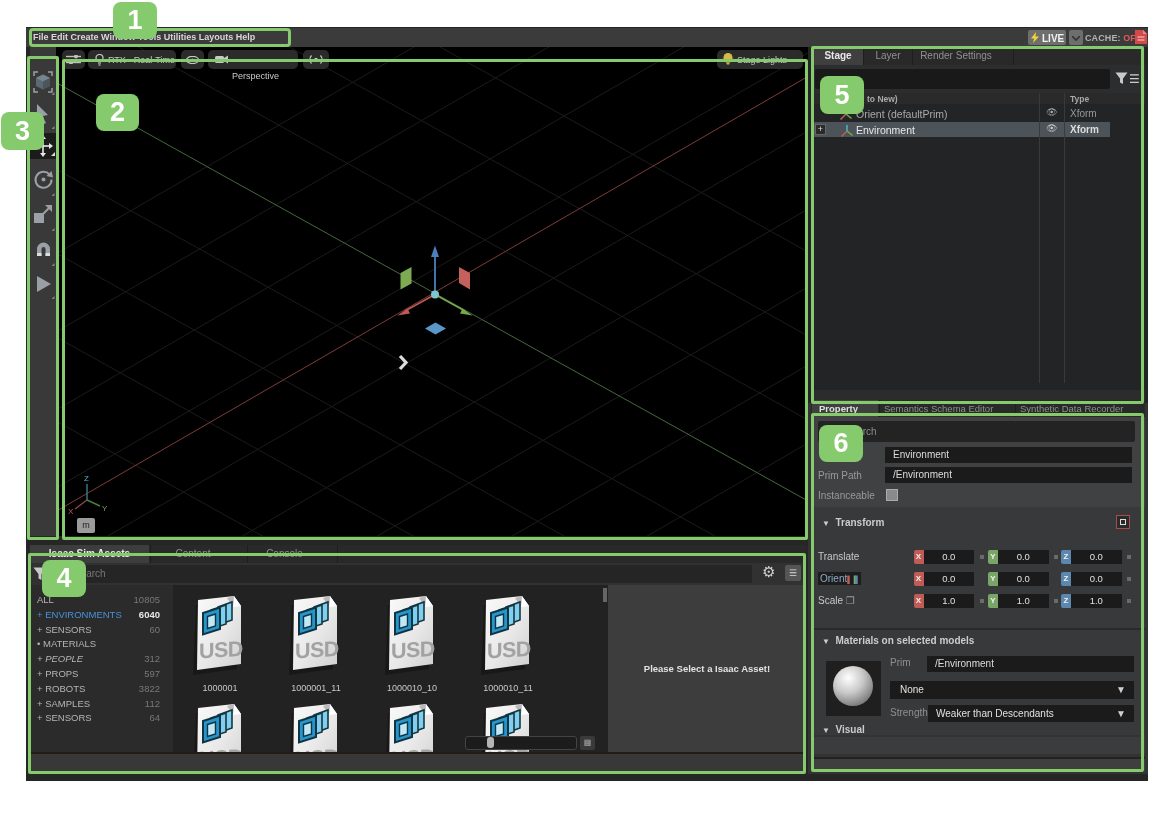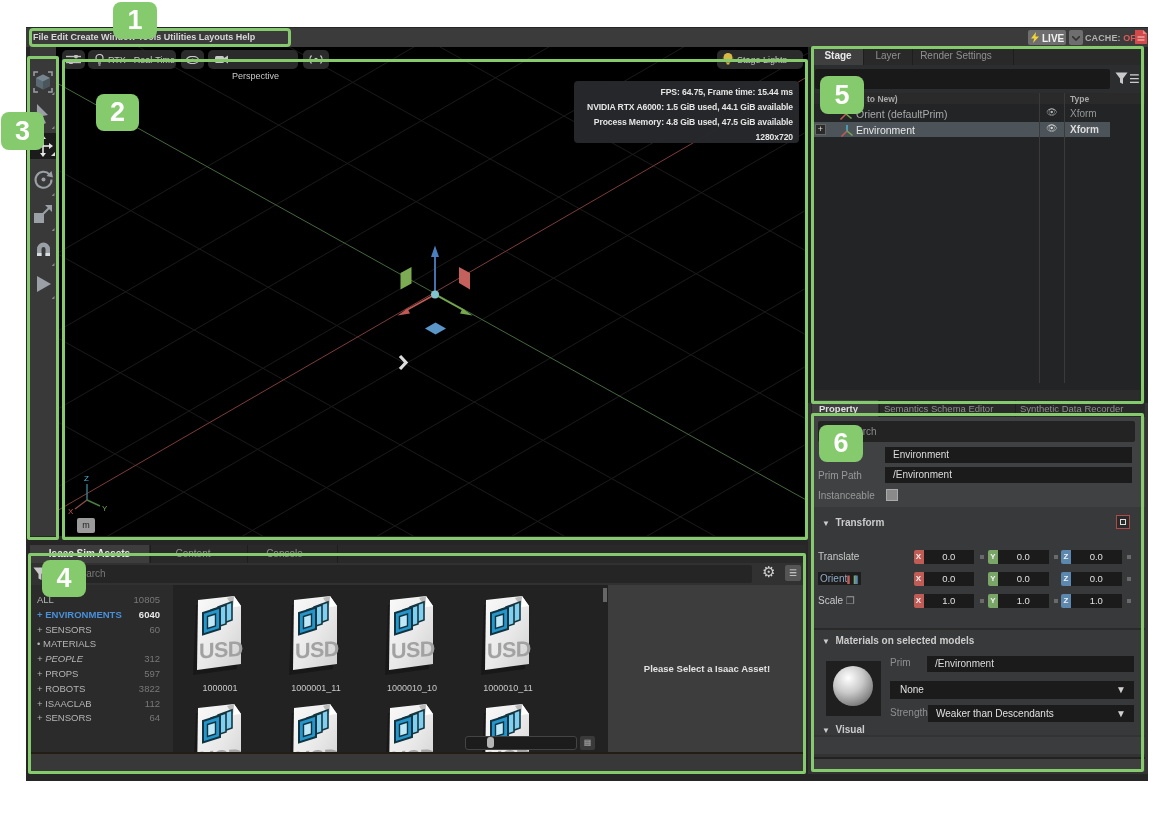--- a/index.html
+++ b/index.html
@@ -176,26 +176,20 @@
         <path d="M12.5 0.5 A6 6 0 0 1 12.5 8.5" fill="none" stroke="#c8c8c8" stroke-width="1.2"></path>
       </svg>
     <div class="abs" style="left:661px;top:3px;width:86px;height:19px;background:#2b2b2b;border-radius:5px;"></div>
     <svg class="abs" style="left:666px;top:5px;" width="12" height="14">
         <circle cx="6" cy="5.5" r="4.5" fill="#d9b945"></circle>
         <path d="M4 9.5 L8 9.5 L7.2 12.5 L4.8 12.5 Z" fill="#d9b945"></path>
         <path d="M1 5.5 a5 5 0 0 0 10 0" fill="none" stroke="#8a7b2e" stroke-width="0.8"></path>
       </svg>
     <div class="abs" style="left:681px;top:8px;font-size:9px;color:#c8c8c8;white-space:nowrap;">Stage Lights</div>
 
-    <div class="abs" style="left:518px;top:34px;width:225px;height:62px;background:rgba(38,41,44,0.96);border-radius:4px;color:#e6e6e6;font-size:8.6px;font-weight:bold;text-align:right;padding:4px 6px 0 0;line-height:15px;white-space:nowrap;letter-spacing:-0.1px;">
-      FPS: 64.75, Frame time: 15.44 ms<br>
-      NVIDIA RTX A6000: 1.5 GiB used, 44.1 GiB available<br>
-      Process Memory: 4.8 GiB used, 47.5 GiB available<br>
-      1280x720
-    </div>
   </div>
 
   <div class="abs" style="left:808px;top:47px;width:340px;height:357px;background:#222426;"></div>
   <div class="abs" style="left:811px;top:65px;width:334px;height:28px;background:#2b2d2f;"></div>
   <div class="abs" style="left:811px;top:47px;width:334px;height:18px;background:#292929;"></div>
   <div class="abs" style="left:813px;top:47px;width:50px;height:18px;background:#3f3f3f;color:#e8e8e8;font-size:10px;font-weight:bold;line-height:18px;text-align:center;">Stage</div>
   <div class="abs" style="left:863px;top:47px;width:1px;height:18px;background:#1e1e1e;"></div>
   <div class="abs" style="left:864px;top:47px;width:48px;height:18px;color:#909090;font-size:10px;line-height:18px;text-align:center;">Layer</div>
   <div class="abs" style="left:912px;top:47px;width:1px;height:18px;background:#1e1e1e;"></div>
   <div class="abs" style="left:1013px;top:47px;width:1px;height:18px;background:#1e1e1e;"></div>
@@ -313,32 +307,32 @@
       <path d="M0.5 0.5 L13.5 0.5 L8.5 7 L8.5 13 L5.5 11.5 L5.5 7 Z" fill="#c9c9c9"></path>
     </svg>
   <div class="abs" style="left:52px;top:565px;width:700px;height:18px;background:#252525;border-radius:2px;color:#777;font-size:10px;line-height:18px;"><span style="margin-left:22px;">Search</span></div>
   <div class="abs" style="left:762px;top:563px;color:#cfcfcf;font-size:15px;">⚙</div>
   <div class="abs" style="left:785px;top:565px;width:16px;height:16px;background:#555;border-radius:2px;color:#ddd;font-size:9px;text-align:center;line-height:16px;">☰</div>
 
   <div class="abs" style="left:30px;top:585px;width:143px;height:167px;background:#2b2b2b;"></div>
   <div id="cats">
       <div class="abs" style="left:37px;top:594px;font-size:9.5px;color:#b5b5b5;font-weight:normal;white-space:nowrap;">ALL</div>
       <div class="abs" style="left:120px;top:594px;width:40px;text-align:right;font-size:9.5px;color:#787878;font-weight:normal;">10805</div>
-      <div class="abs" style="left:37px;top:608.8px;font-size:9.5px;color:#4a90d9;font-weight:bold;white-space:nowrap;">+ ENVIRONMENTS</div>
+      <div class="abs" style="left:37px;top:608.8px;font-size:9.5px;color:#4a90d9;font-weight:normal;white-space:nowrap;">+ ENVIRONMENTS</div>
       <div class="abs" style="left:120px;top:608.8px;width:40px;text-align:right;font-size:9.5px;color:#e8e8e8;font-weight:bold;">6040</div>
       <div class="abs" style="left:37px;top:623.5999999999999px;font-size:9.5px;color:#b5b5b5;font-weight:normal;white-space:nowrap;">+ SENSORS</div>
       <div class="abs" style="left:120px;top:623.5999999999999px;width:40px;text-align:right;font-size:9.5px;color:#787878;font-weight:normal;">60</div>
       <div class="abs" style="left:37px;top:638.3999999999999px;font-size:9.5px;color:#b5b5b5;font-weight:normal;white-space:nowrap;">• MATERIALS</div>
       <div class="abs" style="left:37px;top:653.1999999999998px;font-size:9.5px;color:#b5b5b5;font-weight:normal;white-space:nowrap;font-style:italic;">+ PEOPLE</div>
       <div class="abs" style="left:120px;top:653.1999999999998px;width:40px;text-align:right;font-size:9.5px;color:#787878;font-weight:normal;">312</div>
       <div class="abs" style="left:37px;top:667.9999999999998px;font-size:9.5px;color:#b5b5b5;font-weight:normal;white-space:nowrap;">+ PROPS</div>
       <div class="abs" style="left:120px;top:667.9999999999998px;width:40px;text-align:right;font-size:9.5px;color:#787878;font-weight:normal;">597</div>
       <div class="abs" style="left:37px;top:682.7999999999997px;font-size:9.5px;color:#b5b5b5;font-weight:normal;white-space:nowrap;">+ ROBOTS</div>
       <div class="abs" style="left:120px;top:682.7999999999997px;width:40px;text-align:right;font-size:9.5px;color:#787878;font-weight:normal;">3822</div>
-      <div class="abs" style="left:37px;top:697.5999999999997px;font-size:9.5px;color:#b5b5b5;font-weight:normal;white-space:nowrap;">+ ISAACLAB</div>
+      <div class="abs" style="left:37px;top:697.5999999999997px;font-size:9.5px;color:#b5b5b5;font-weight:normal;white-space:nowrap;">+ SAMPLES</div>
       <div class="abs" style="left:120px;top:697.5999999999997px;width:40px;text-align:right;font-size:9.5px;color:#787878;font-weight:normal;">112</div>
       <div class="abs" style="left:37px;top:712.3999999999996px;font-size:9.5px;color:#b5b5b5;font-weight:normal;white-space:nowrap;">+ SENSORS</div>
       <div class="abs" style="left:120px;top:712.3999999999996px;width:40px;text-align:right;font-size:9.5px;color:#787878;font-weight:normal;">64</div>
     </div>
   <div class="abs" style="left:173px;top:585px;width:435px;height:167px;background:#222222;"></div>
   <div id="usdgrid"><svg width="0" height="0">
         <defs>
 <linearGradient id="pg" x1="0" y1="0" x2="1" y2="1">
             <stop offset="0" stop-color="#fafafa"></stop>
             <stop offset="0.55" stop-color="#e8e8e8"></stop>

